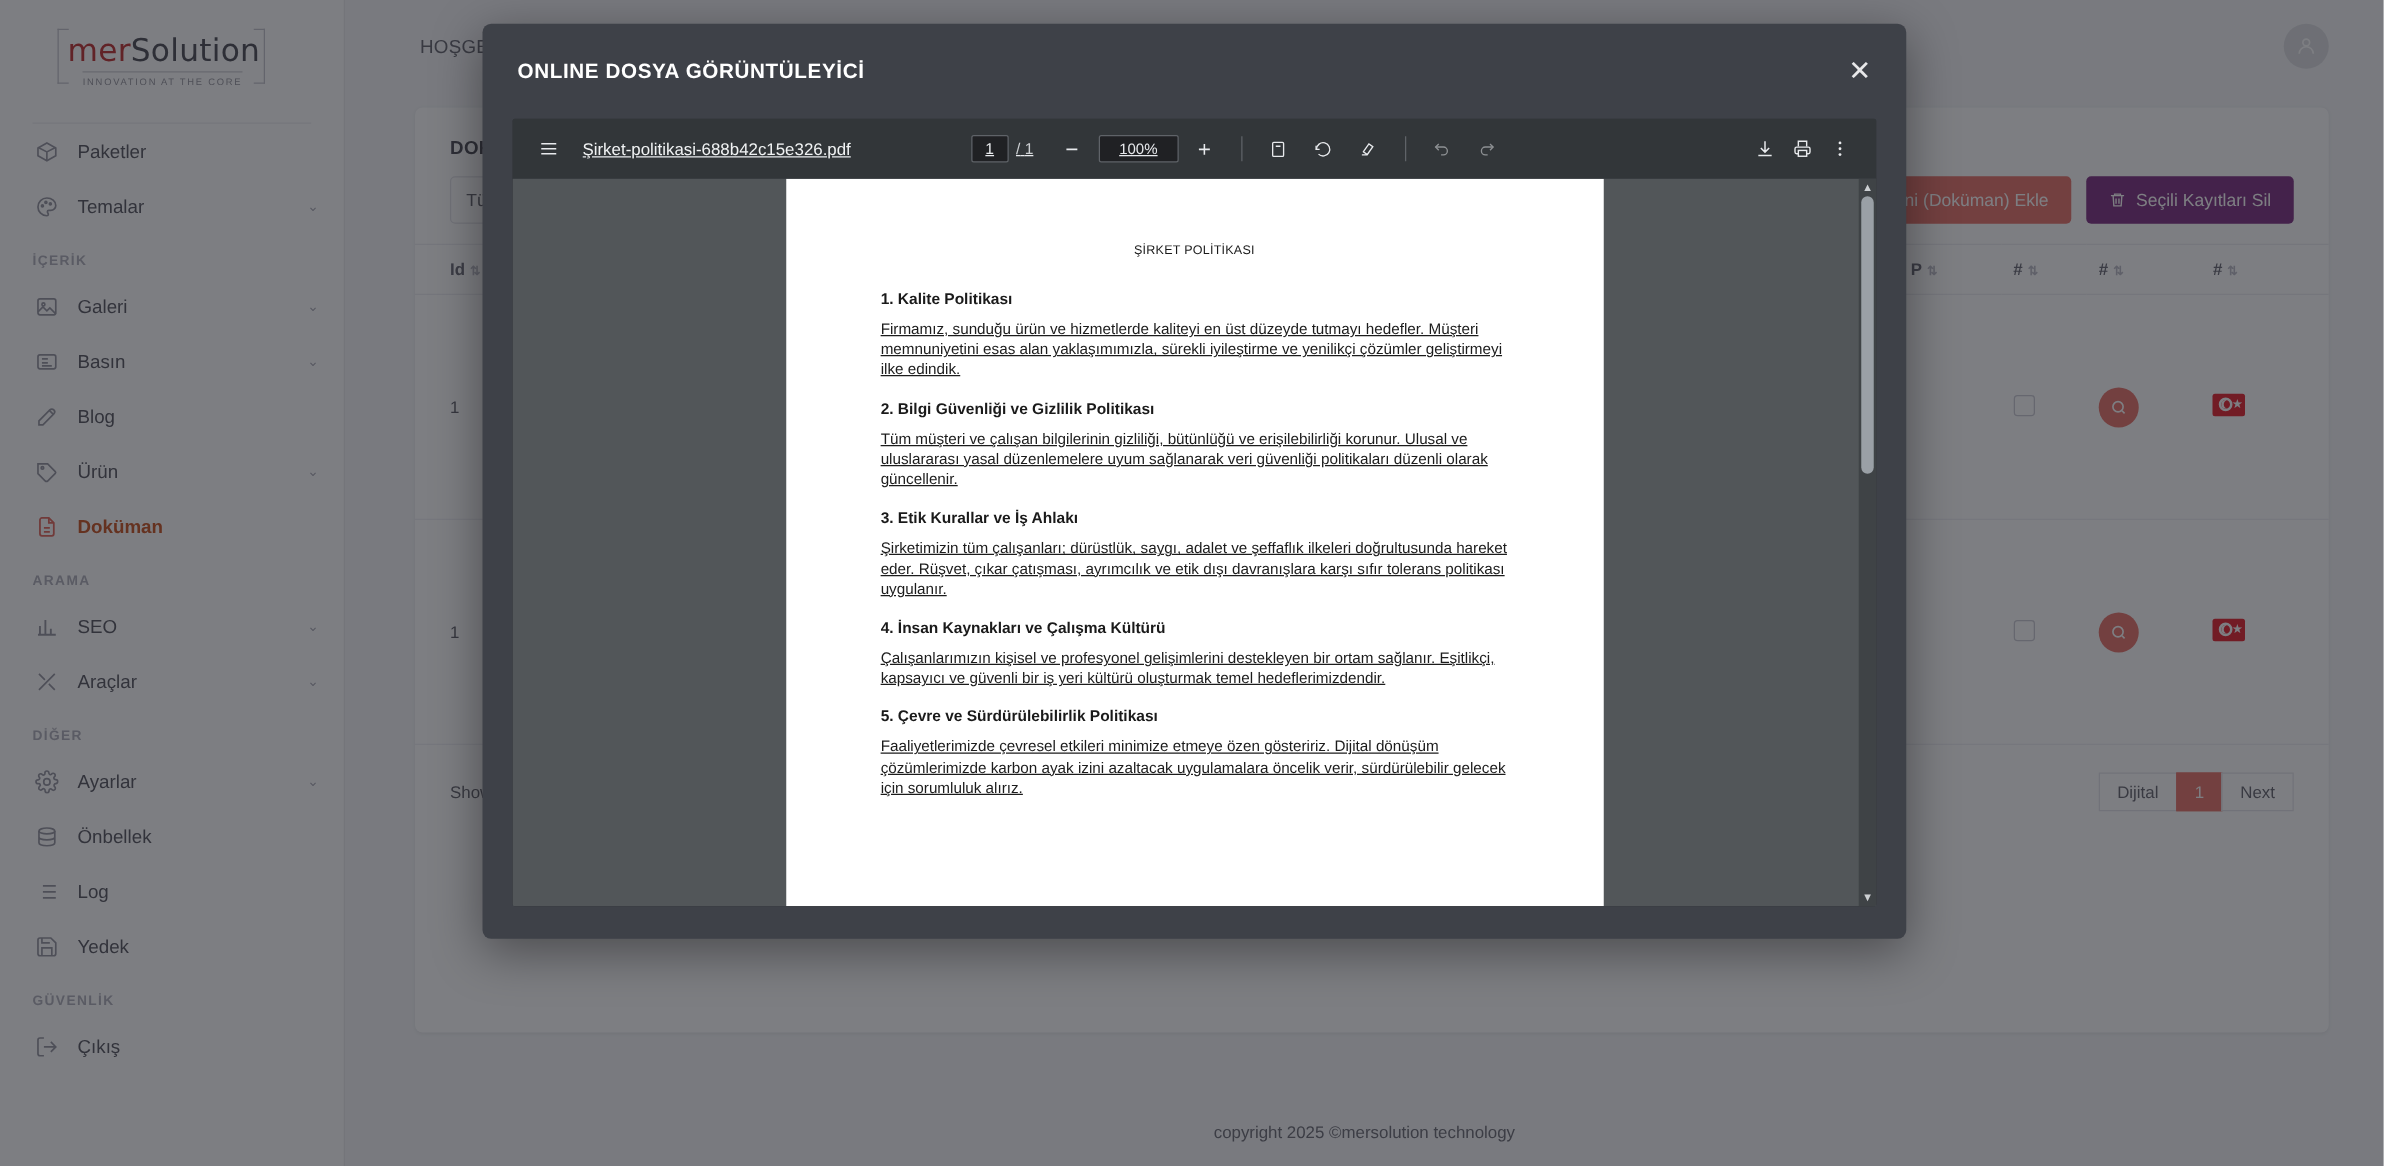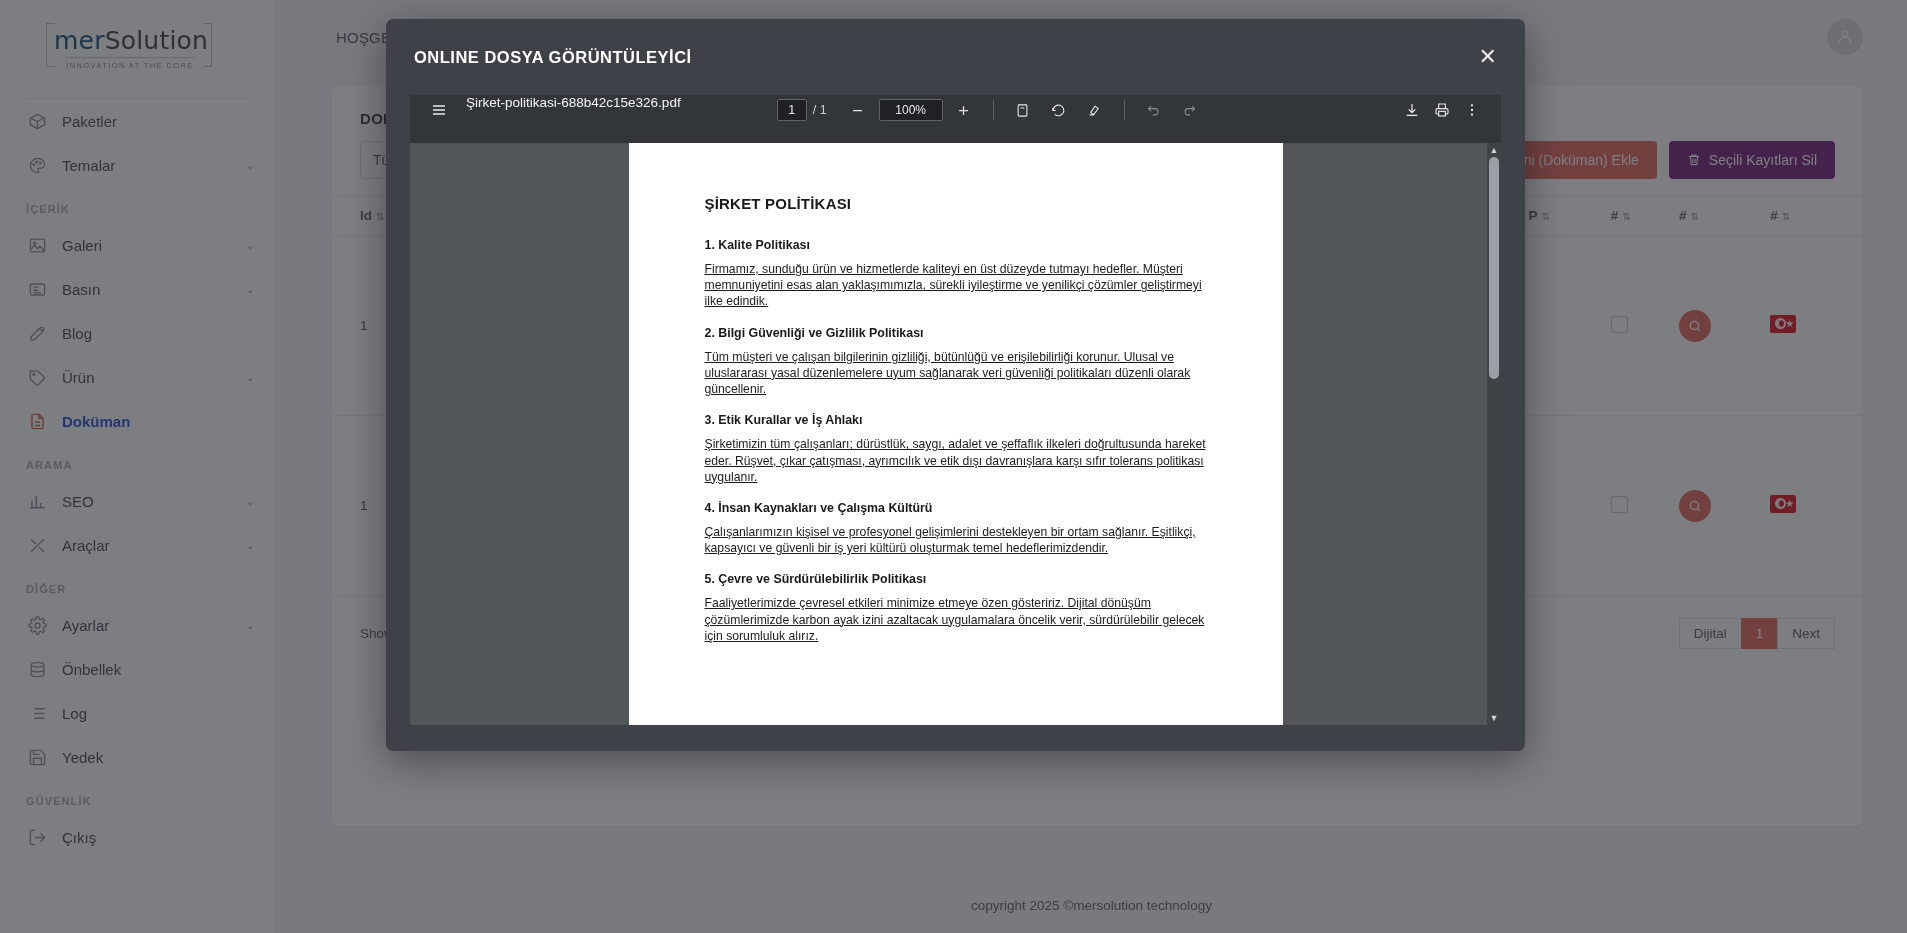--- a/index.html
+++ b/index.html
@@ -36,21 +36,21 @@
     width: 150px;
     height: 48px;
   }
   .logo-text {
     font-size: 25px;
     letter-spacing: .2px;
     color: #3b3b44;
     font-family: "DejaVu Sans", sans-serif;
     font-weight: 400;
   }
-  .logo-text .m { color: #0c4a6e; }
+  .logo-text .m { color: #b91c1c; }
   .logo-sub {
     font-size: 7.5px;
     letter-spacing: 1.4px;
     color: #8b8b95;
     text-align: center;
     margin-top: 2px;
     border-top: 1px solid #c9c9d0;
     padding-top: 3px;
     width: 128px;
     margin-left: 12px;
@@ -84,21 +84,21 @@
     position: relative;
     justify-content: space-between;
   }
   .nav-item .ni-icon {
     width: 22px; height: 22px;
     margin-right: 14px;
     flex: 0 0 22px;
     display: flex; align-items: center; justify-content: center;
     color: #8b8b97;
   }
-  .nav-item.active { color: #1d4ed8; font-weight: 600; }
+  .nav-item.active { color: #c2410c; font-weight: 600; }
   .nav-item.active .ni-icon { color: #e0564a; }
   .nav-item .ni-label { flex: 1; }
   .nav-item .ni-caret {
     font-size: 11px;
     color: #a0a0ac;
   }
   .nav-divider {
     height: 1px;
     background: #ececf0;
     margin: 6px 26px 0 26px;
@@ -334,26 +334,27 @@
     background: #323639;
     border-radius: 2px;
     overflow: hidden;
     display: flex;
     flex-direction: column;
   }
   .pdf-toolbar {
     height: 48px;
     background: #323639;
     display: flex;
-    align-items: flex-start;
+    align-items: center;
     padding: 0 14px;
     color: #e8eaed;
     font-size: 13px;
     flex: 0 0 48px;
     gap: 0;
+    text-decoration: underline;
   }
   .pdf-icon {
     width: 30px; height: 30px;
     display: flex; align-items: center; justify-content: center;
     color: #e8eaed;
     cursor: pointer;
     border-radius: 3px;
     flex: 0 0 auto;
   }
   .pdf-filename {
@@ -402,23 +403,23 @@
     display: flex;
     justify-content: center;
   }
   .pdf-page {
     width: 654px;
     background: #ffffff;
     padding: 52px 76px 0 76px;
     color: #1a1a1a;
   }
   .pdf-h1 {
-    text-align: left;
-    font-size: 15px;
-    font-weight: 700;
+    text-align: center;
+    font-size: 10px;
+    font-weight: 400;
     margin: 0 0 26px 0;
     letter-spacing: .2px;
   }
   .pdf-h2 {
     font-size: 12.4px;
     font-weight: 700;
     margin: 16px 0 9px 0;
   }
   .pdf-p {
     font-size: 12.2px;

